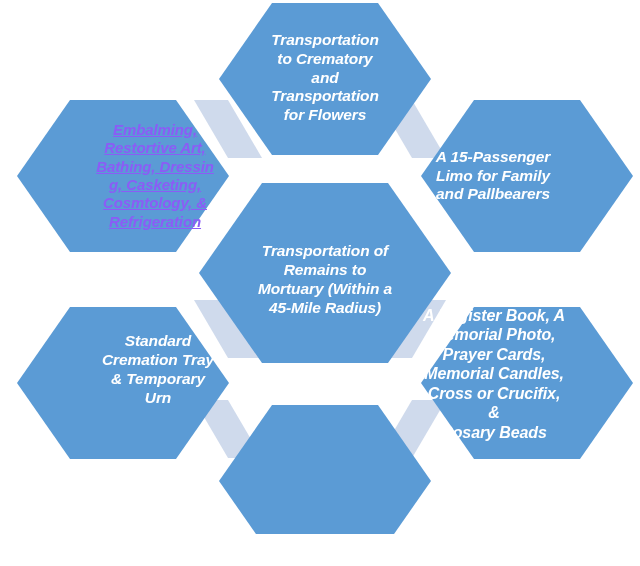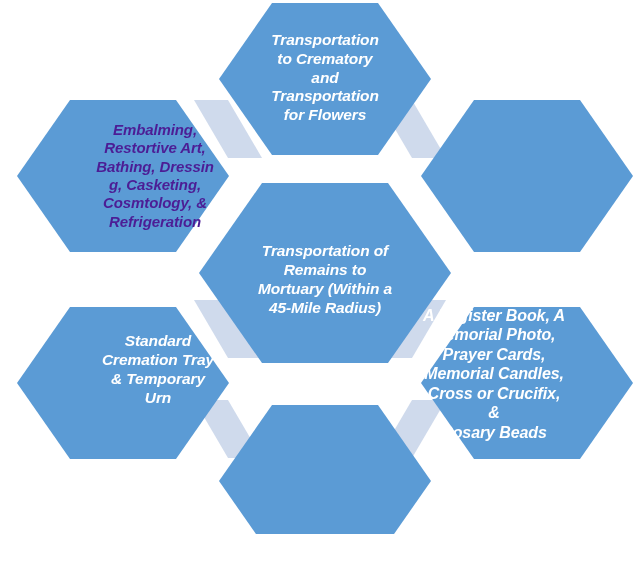--- a/index.html
+++ b/index.html
@@ -93,39 +93,44 @@
   </svg>
 
   <div class="hex-label lbl-top" style="color: rgb(255, 255, 255);">
     <span>Transportation
 to Crematory
 and
 Transportation
 for Flowers</span>
   </div>
 
+  <div class="hex-label lbl-tr" style="color: rgb(255, 255, 255);">
+    <span>A 15-Passenger
+Limo for Family
+and Pallbearers</span>
+  </div>
 
   <div class="hex-label lbl-br" style="color: rgb(255, 255, 255);">
     <span>A Register Book, A
 Memorial Photo,
 Prayer Cards,
 Memorial Candles,
 Cross or Crucifix, &amp;
 Rosary Beads</span>
   </div>
 
 
   <div class="hex-label lbl-bl" style="color: rgb(255, 255, 255);">
     <span>Standard
 Cremation Tray
 &amp; Temporary
 Urn</span>
   </div>
 
-  <div class="hex-label lbl-tl" style="color: #4c1d95;">
+  <div class="hex-label lbl-tl" style="color: #8b5cf6; text-decoration: underline;">
     <span>Embalming,
 Restortive Art,
 Bathing, Dressin
 g, Casketing,
 Cosmtology, &amp;
 Refrigeration</span>
   </div>
 
   <div class="hex-label lbl-center" style="color: rgb(255, 255, 255);">
     <span>Transportation of

